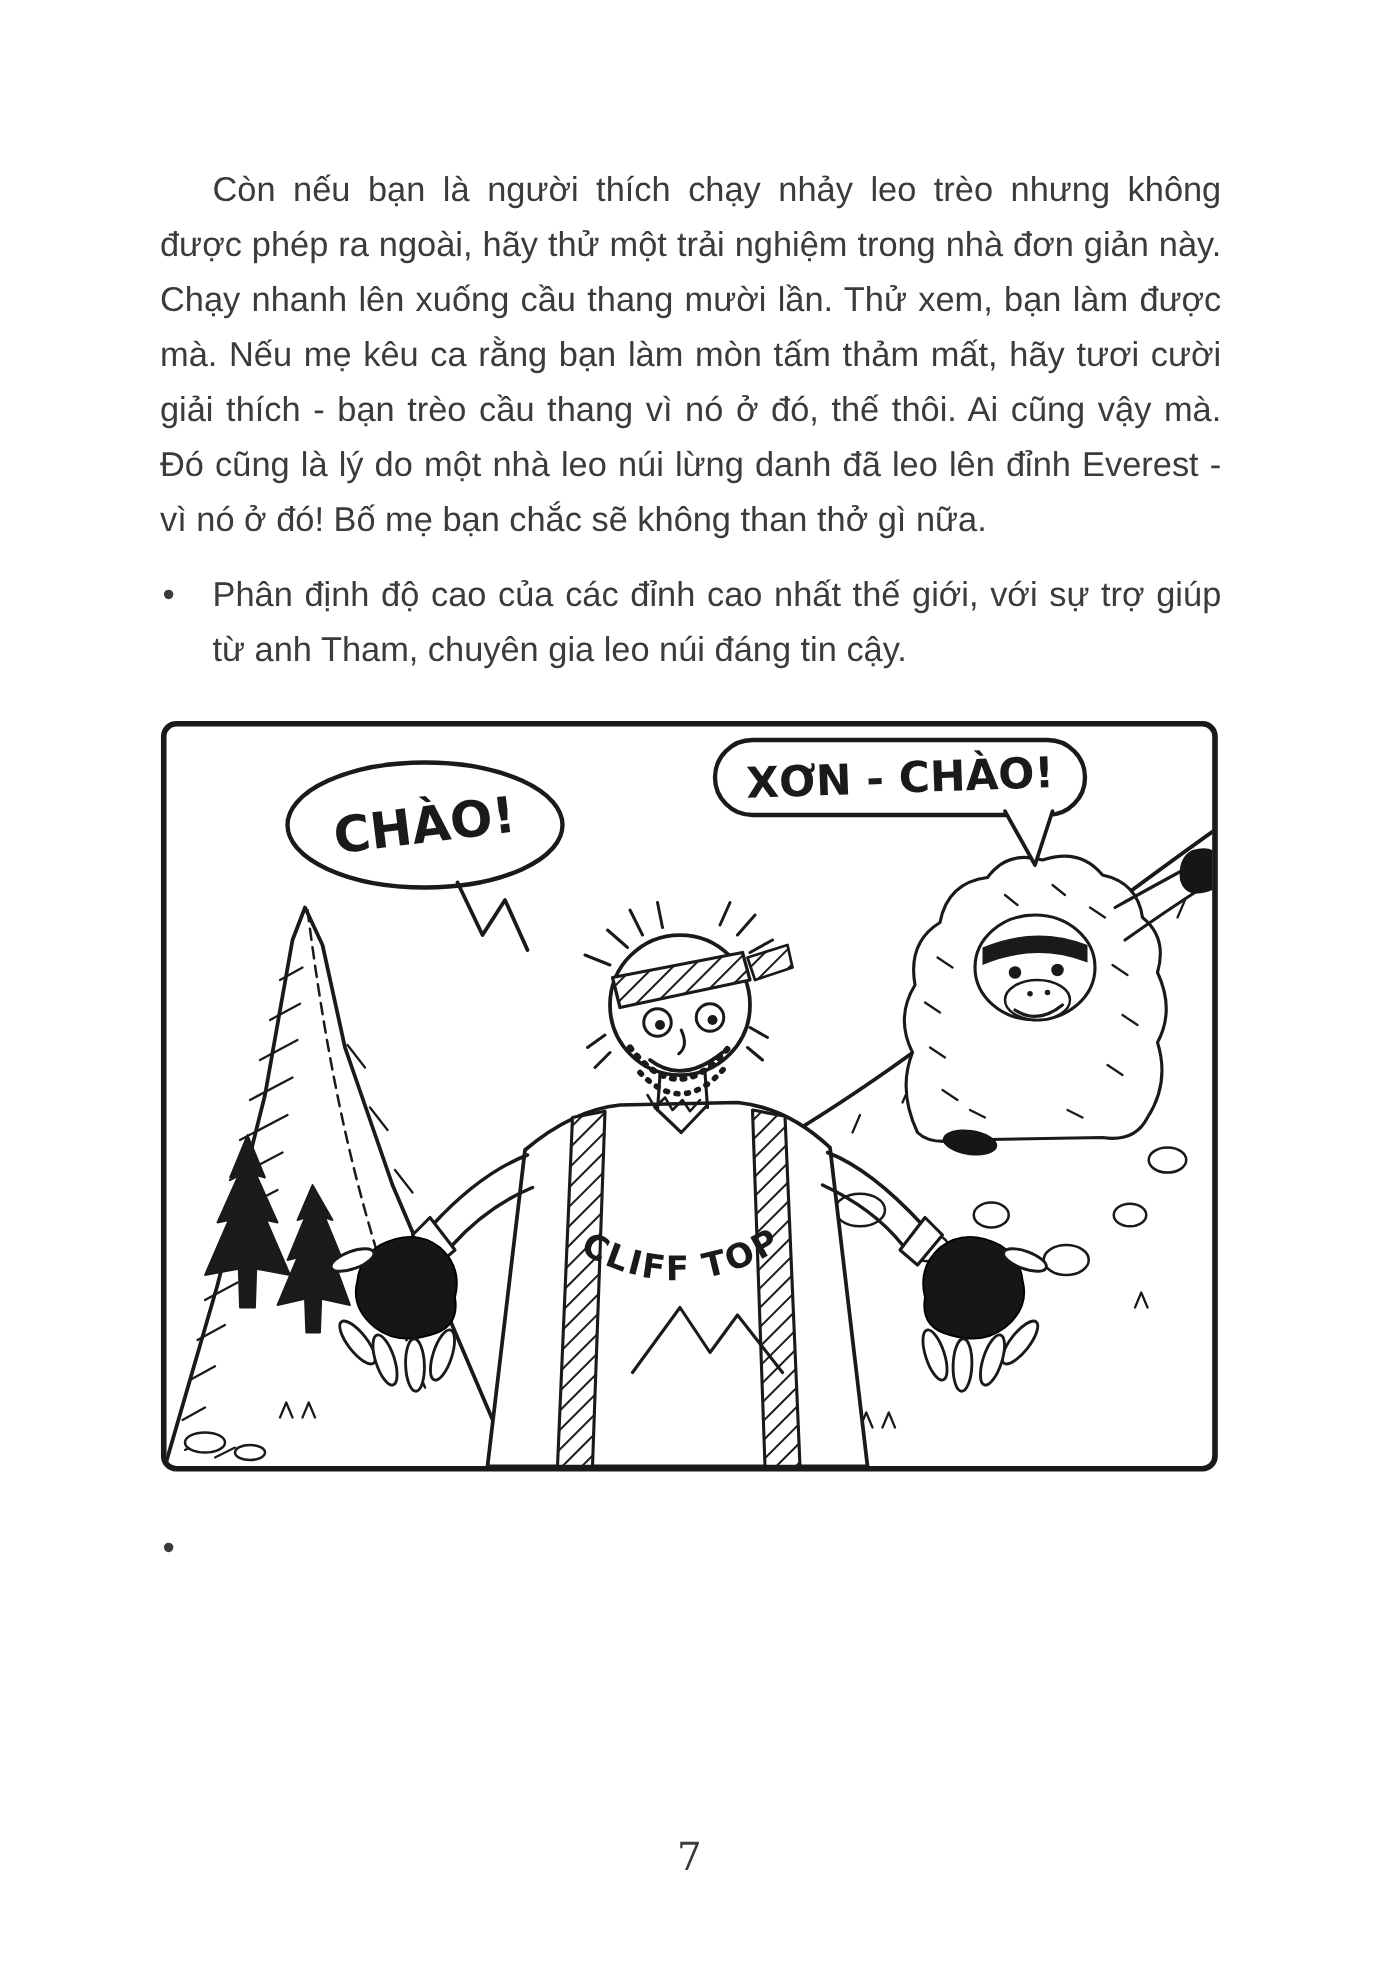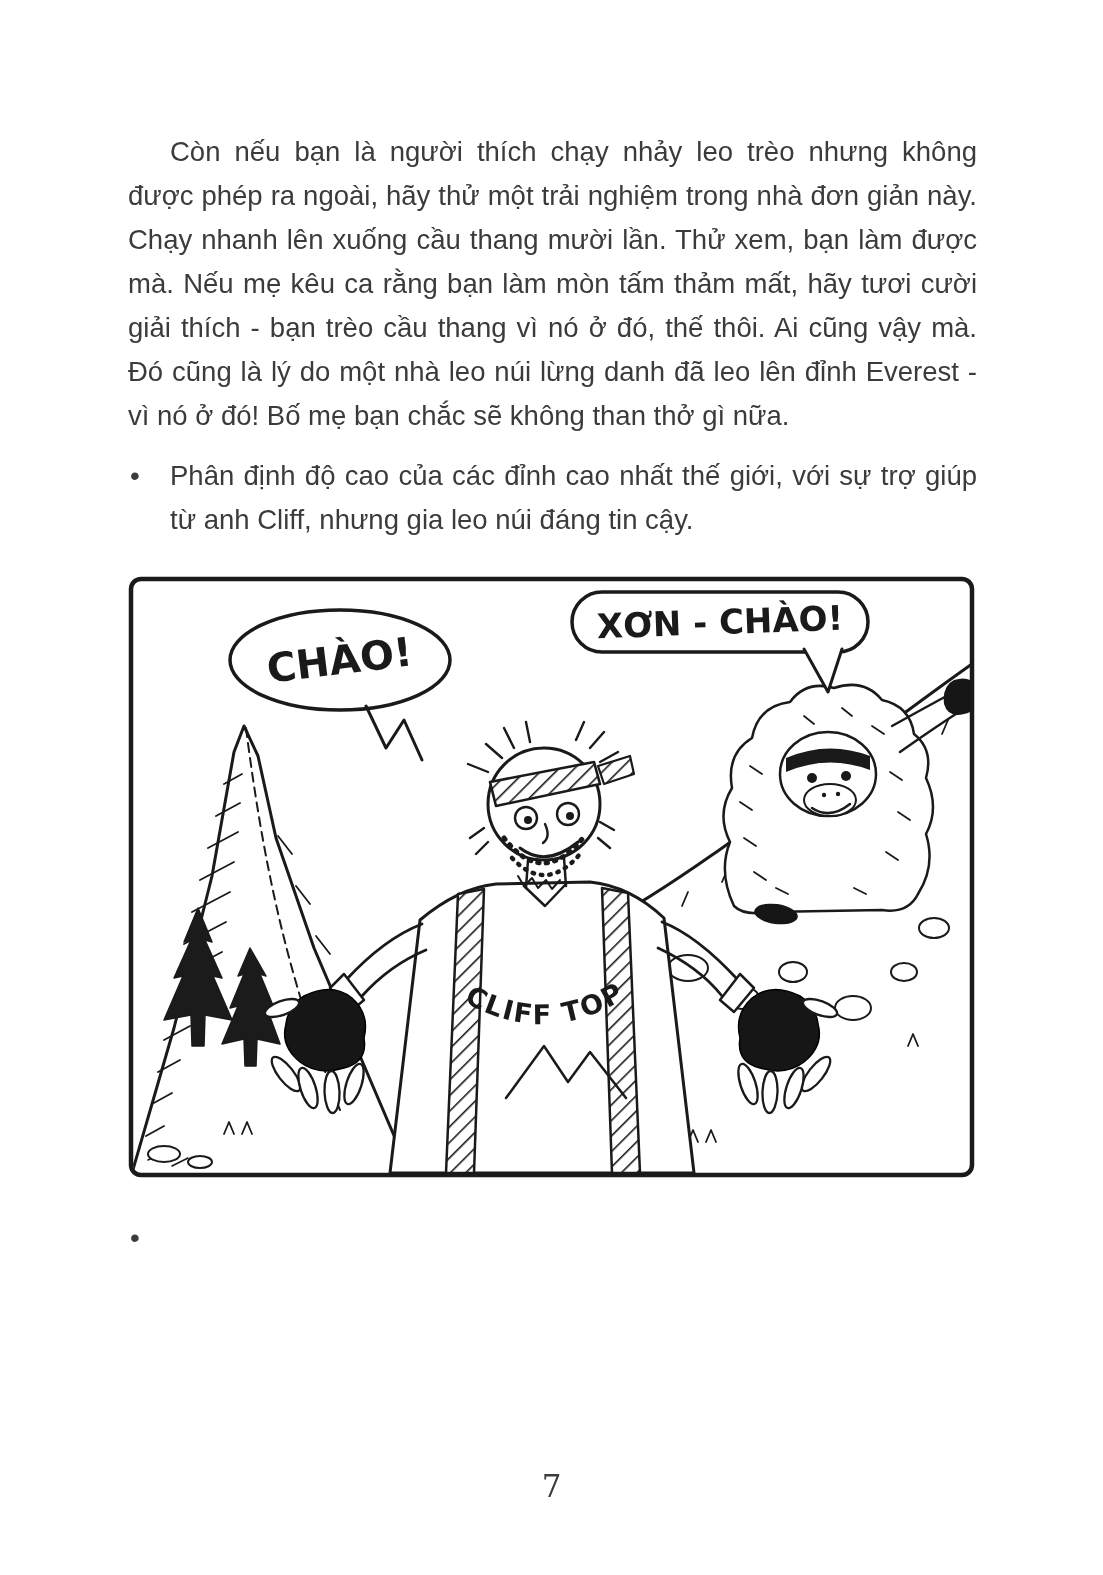--- a/index.html
+++ b/index.html
@@ -63,21 +63,21 @@
 
 <div class="page">
   <div class="content">
 
     <p class="para">Còn nếu bạn là người thích chạy nhảy leo trèo nhưng không được phép ra ngoài, hãy thử một trải nghiệm trong nhà đơn giản này. Chạy nhanh lên xuống cầu thang mười lần. Thử xem, bạn làm được mà. Nếu mẹ kêu ca rằng bạn làm mòn tấm thảm mất, hãy tươi cười giải thích - bạn trèo cầu thang vì nó ở đó, thế thôi. Ai cũng vậy mà. Đó cũng là lý do một nhà leo núi lừng danh đã leo lên đỉnh Everest - vì nó ở đó! Bố mẹ bạn chắc sẽ không than thở gì nữa.</p>
 
 
     <ul class="bullets">
       <li>
         <span class="dot">•</span>
-        <span>Phân định độ cao của các đỉnh cao nhất thế giới, với sự trợ giúp từ anh Cliff, nhưng gia leo núi đáng tin cậy.</span>
+        <span>Phân định độ cao của các đỉnh cao nhất thế giới, với sự trợ giúp từ anh Tham, chuyên gia leo núi đáng tin cậy.</span>
       </li>
     </ul>
 
     <figure class="illustration" style="margin-left:0;margin-right:0;">
       <svg viewBox="0 0 847 602" width="847" height="602">
         <defs>
           <clipPath id="frameclip">
               <rect x="5" y="5" width="837" height="592" rx="8"></rect>
             </clipPath>
           <pattern id="diag" width="11" height="11" patternUnits="userSpaceOnUse" patternTransform="rotate(45)">

